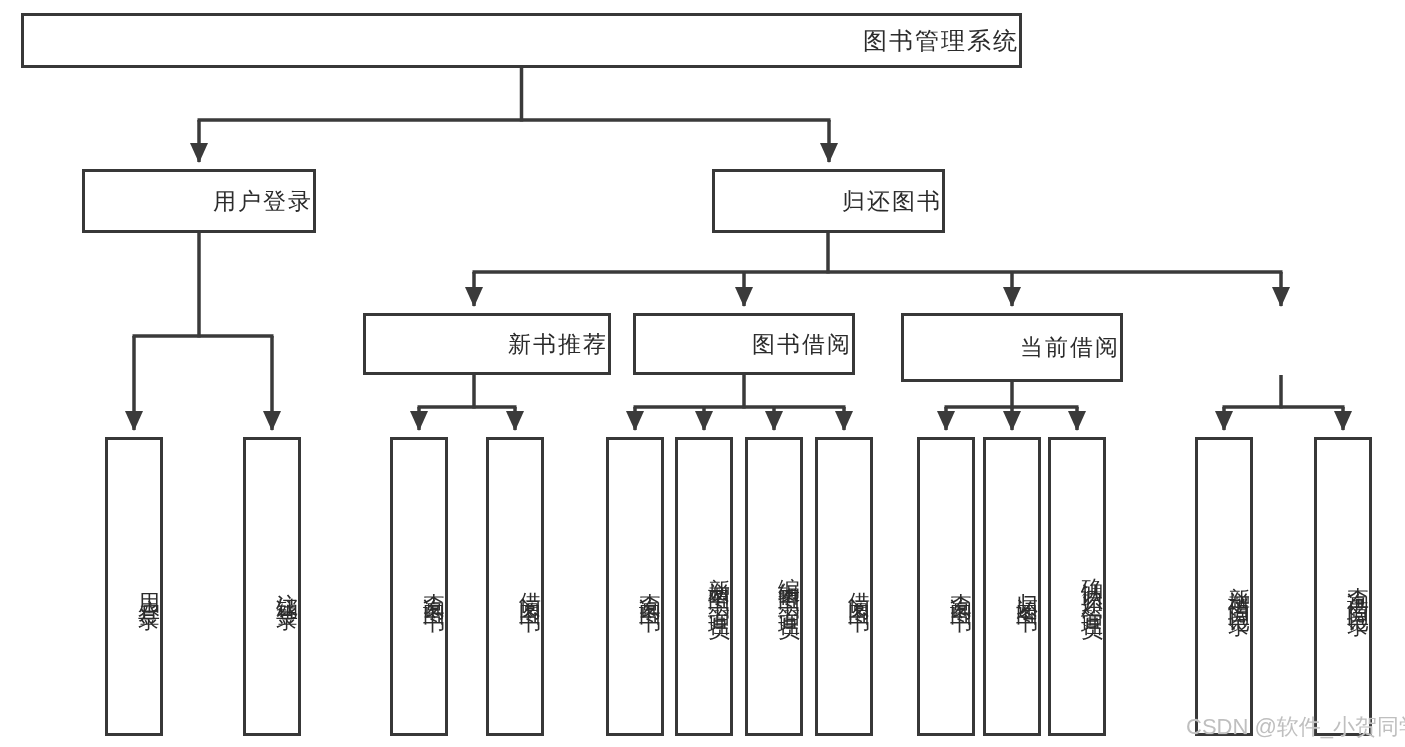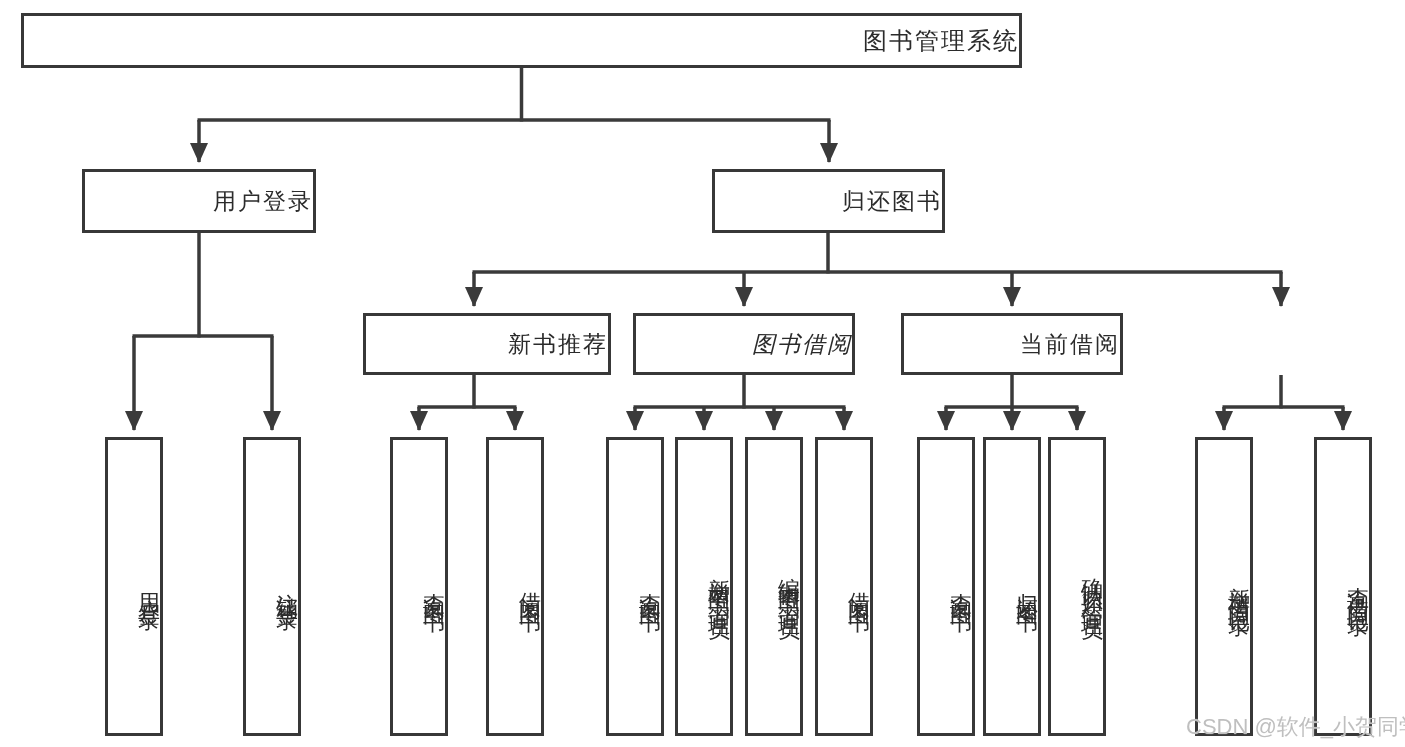--- a/index.html
+++ b/index.html
@@ -108,24 +108,24 @@
   <div class="node h" style="left:82px;top:169px;width:234px;height:64px;">
     <span>用户登录</span>
   </div>
   <div class="node h" style="left:712px;top:169px;width:233px;height:64px;">
     <span>归还图书</span>
   </div>
 
   <div class="node h" style="left:363px;top:313px;width:248px;height:62px;">
     <span>新书推荐</span>
   </div>
-  <div class="node h" style="left:633px;top:313px;width:222px;height:62px;font-style:italic;">
+  <div class="node h" style="left:633px;top:313px;width:222px;height:62px;">
     <span>图书借阅</span>
   </div>
-  <div class="node h" style="left:901px;top:313px;width:222px;height:62px;">
+  <div class="node h" style="left:901px;top:313px;width:222px;height:69px;">
     <span>当前借阅</span>
   </div>
 
   <div class="node leaf" style="left:105px;top:437px;width:58px;height:299px;">
     <span>用户登录</span>
   </div>
   <div class="node leaf" style="left:243px;top:437px;width:58px;height:299px;">
     <span>注销登录</span>
   </div>
   <div class="node leaf" style="left:390px;top:437px;width:58px;height:299px;">

